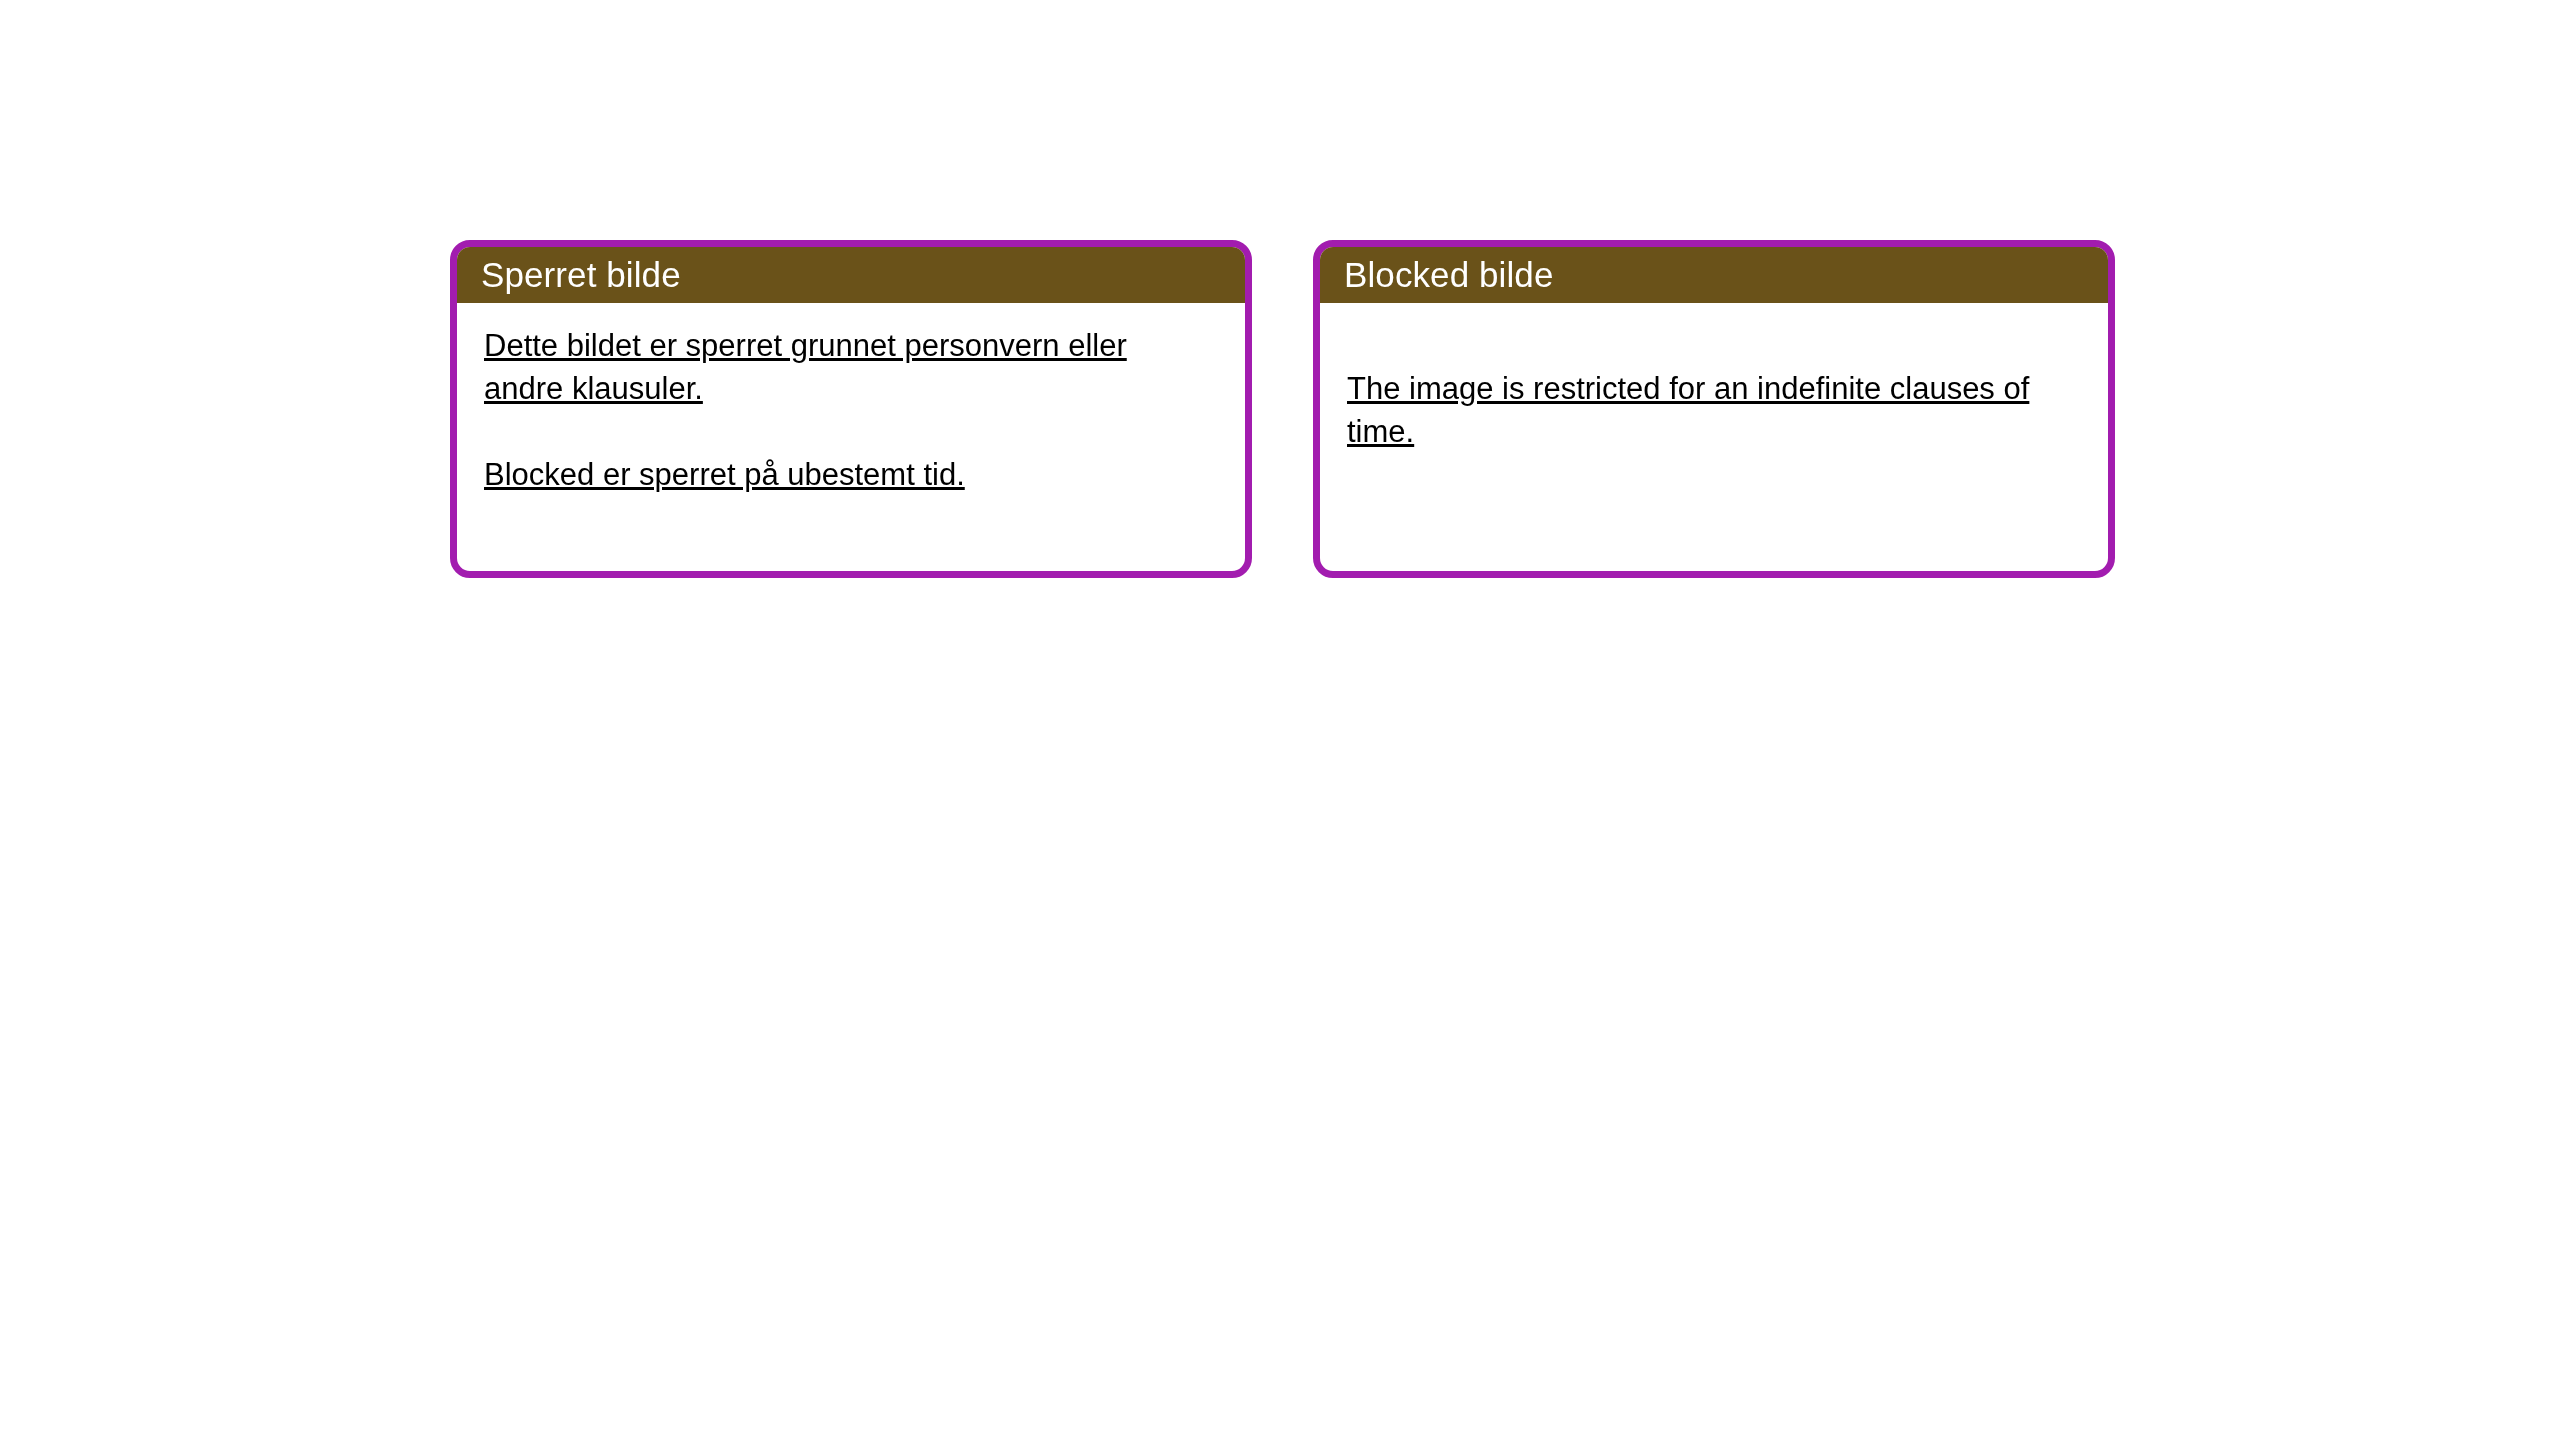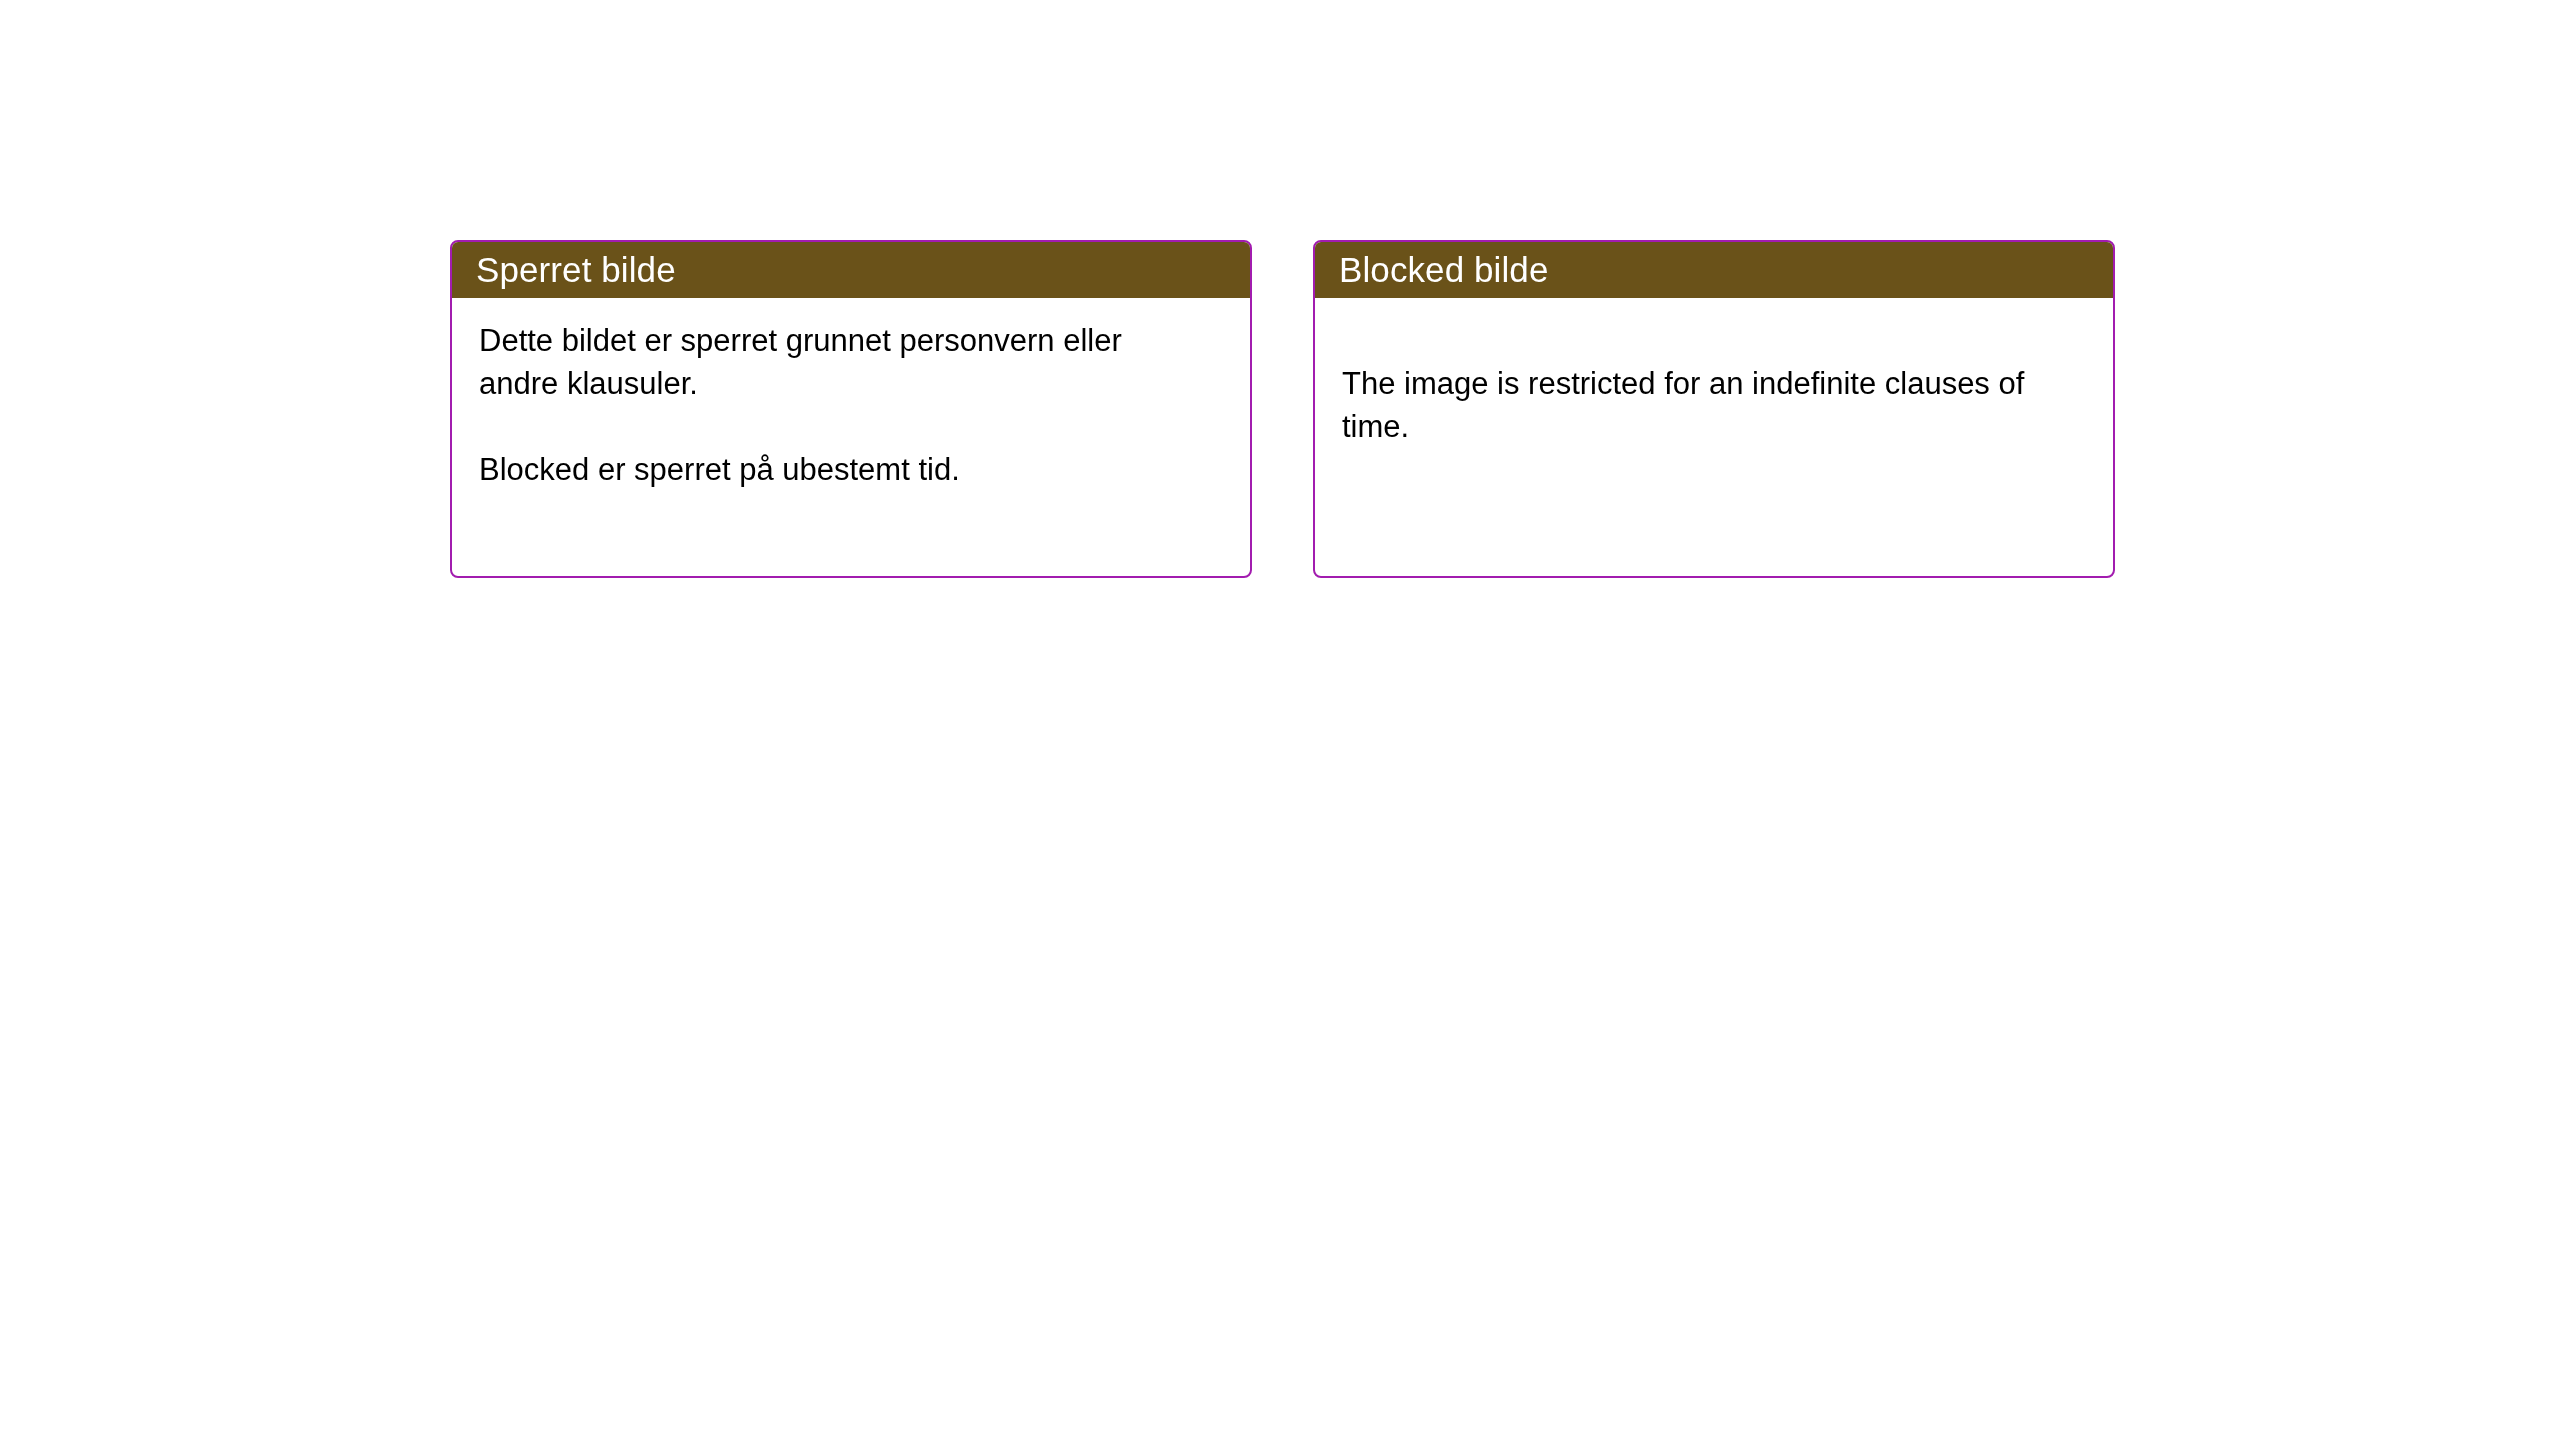--- a/index.html
+++ b/index.html
@@ -33,22 +33,22 @@
     flex-direction: row;
     align-items: flex-start;
     gap: 61px;
   }
 
   .notice-card {
     width: 802px;
     height: 338px;
     box-sizing: border-box;
     background: #ffffff;
-    border: 2px solid #a21caf;
-    border-radius: 8px;
+    border: 7px solid #a21caf;
+    border-radius: 20px;
     display: flex;
     flex-direction: column;
     overflow: hidden;
   }
 
   .card-header {
     background: #6a5219;
     height: 58px;
     min-height: 58px;
     display: flex;
@@ -66,20 +66,21 @@
     font-weight: 400;
     line-height: 1;
     letter-spacing: 0.1px;
     white-space: nowrap;
   }
 
   .card-body {
     flex: 1 1 auto;
     padding: 21px 26px 9px 27px;
     box-sizing: border-box;
+    text-decoration: underline;
   }
 
   .body-paragraph {
     color: #000000;
     font-size: 31px;
     font-weight: 400;
     line-height: 43px;
     margin: 0;
     max-width: 720px;
   }

